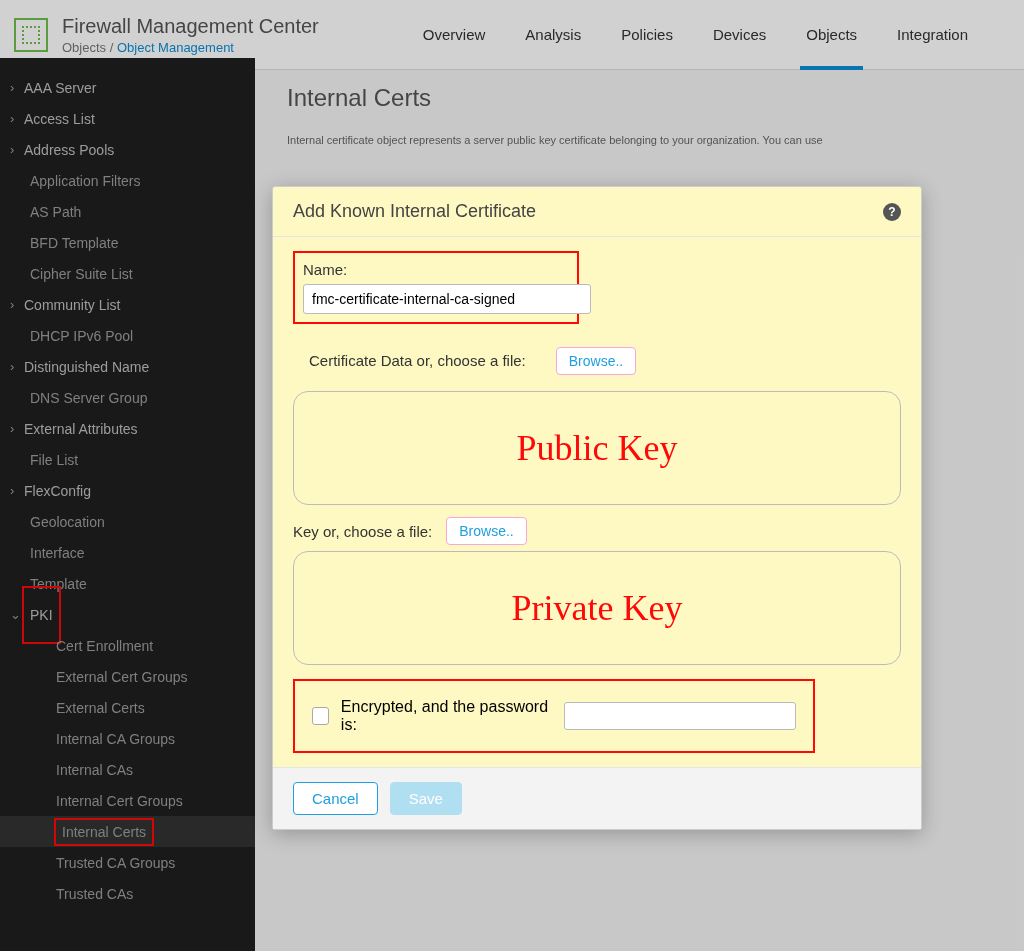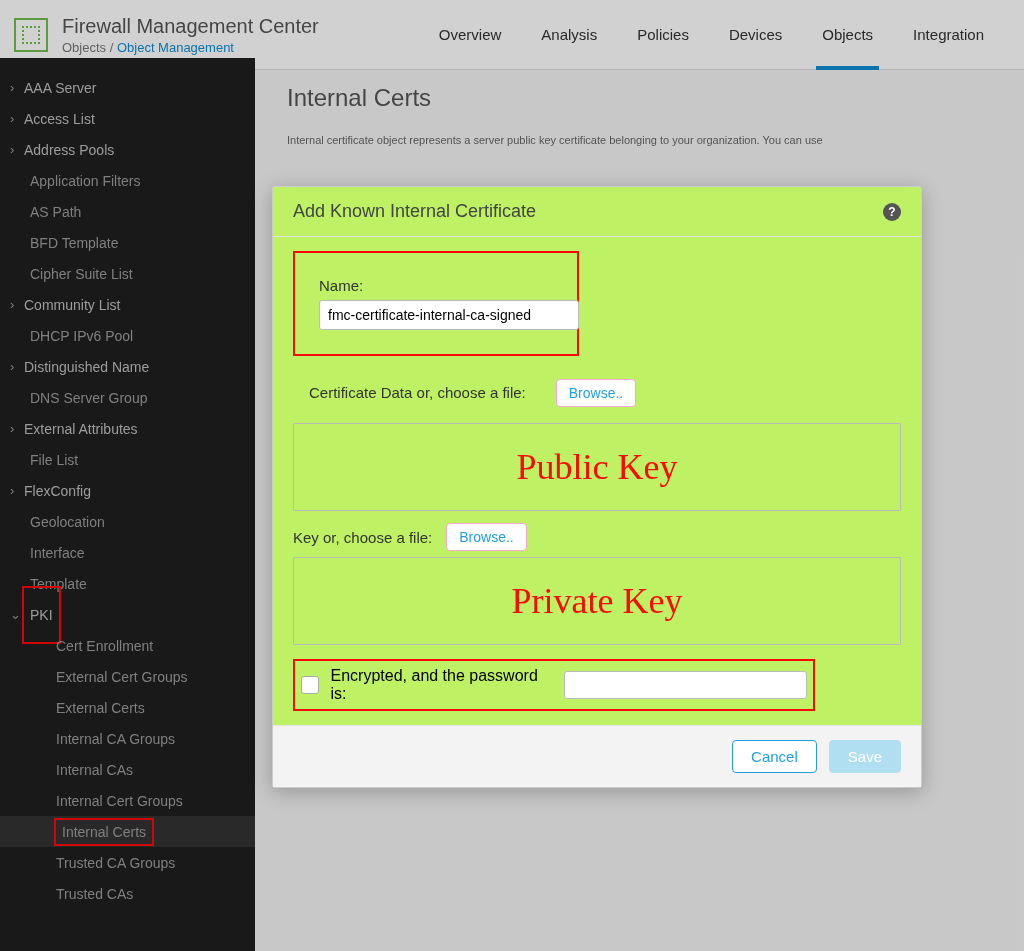--- a/index.html
+++ b/index.html
@@ -6,21 +6,21 @@
   body { width: 1024px; height: 951px; background: #f5f5f5; overflow: hidden; position: relative; }
 
   
   .topbar { height: 70px; background: #fff; display: flex; align-items: center; border-bottom: 1px solid #ddd; }
   .logo { width: 34px; height: 34px; margin: 0 14px 0 14px; border: 2px solid #6fbf4b; position: relative; }
   .logo::after { content:""; position:absolute; inset:6px; border:2px dotted #6fbf4b; }
   .app-title-block { flex: 0 0 auto; }
   .app-title { font-size: 20px; color: #555; font-weight: 400; }
   .breadcrumb { font-size: 13px; color: #777; margin-top: 2px; }
   .breadcrumb .crumb-active { color: #0d8ed6; }
-  .tabs { margin-left: auto; display: flex; gap: 40px; padding-right: 40px; height: 100%; align-items: center; }
+  .tabs { margin-left: auto; display: flex; gap: 40px; padding-right: 56px; height: 100%; align-items: center; }
   .tab { font-size: 15px; color: #333; cursor: pointer; height: 100%; display:flex; align-items:center; position:relative; }
   .tab.active::after { content:""; position:absolute; bottom:-1px; left:-6px; right:-6px; height:4px; background:#0d8ed6; }
 
   
   .sidenav { position:absolute; top:58px; left:0; width:255px; bottom:0; background:#1f1f1f; color:#bfbfbf; overflow-y:auto; padding-top:14px; }
   .nav-item { display:flex; align-items:center; height:31px; padding-left:10px; font-size:14px; cursor:pointer; position:relative; }
   .nav-item.child { padding-left:30px; color:#9c9c9c; }
   .nav-item.subchild { padding-left:56px; color:#9c9c9c; }
   .nav-item.selected { background:#333; }
   .chev { width:14px; display:inline-block; font-size:13px; color:#9c9c9c; }
@@ -28,36 +28,36 @@
 
   
   .main { position:absolute; left:255px; top:58px; right:0; bottom:0; padding: 26px 0 0 32px; }
   .page-title { font-size: 24px; color:#555; font-weight:400; }
   .page-desc { font-size:11px; color:#666; margin-top:22px; max-width:760px; }
 
   
   .dim { position:absolute; inset:0; background:rgba(0,0,0,0.18); }
 
   
-  .modal { position:absolute; left:272px; top:186px; width:650px; background:#bef264; border:1px solid #ccc; border-radius:3px; box-shadow:0 4px 20px rgba(0,0,0,0.25); }
+  .modal { position:absolute; left:272px; top:186px; width:650px; background:#fef9c3; border:1px solid #ccc; border-radius:3px; box-shadow:0 4px 20px rgba(0,0,0,0.25); }
   .modal-header { padding:14px 20px 14px 20px; border-bottom:1px solid #e5e5e5; display:flex; align-items:center; }
   .modal-title { font-size:18px; color:#444; font-weight:400; }
   .help-icon { margin-left:auto; width:18px; height:18px; border-radius:50%; background:#555; color:#fff; font-size:12px; font-weight:bold; display:flex; align-items:center; justify-content:center; }
   .modal-body { padding: 14px 20px 14px 20px; }
   .field-label { font-size:15px; color:#333; margin-bottom:6px; }
-  .text-input { width:260px; height:30px; border:1px solid #bbb; border-radius:3px; padding:0 8px; font-size:14px; }
-  .name-block { padding:24px; width:286px; }
+  .text-input { width:288px; height:30px; border:1px solid #bbb; border-radius:3px; padding:0 8px; font-size:14px; }
+  .name-block { padding:8px; width:286px; }
   .cert-row { display:flex; align-items:center; gap:14px; margin-top:12px; margin-bottom:6px; }
   .browse-btn { border:1px solid #f9a8d4; color:#1f9fe0; background:#fff; padding:5px 12px; font-size:14px; border-radius:4px; cursor:pointer; }
-  .bigbox { width:608px; height:88px; border:1px solid #bbb; border-radius:1px; display:flex; align-items:center; justify-content:center; }
+  .bigbox { width:608px; height:114px; border:1px solid #bbb; border-radius:15px; display:flex; align-items:center; justify-content:center; }
   .big-red-text { font-size:36px; color:#ff0808; font-weight:400; font-family: Georgia, 'Times New Roman', serif; }
-  .enc-row { display:flex; align-items:center; gap:12px; margin-top:14px; padding:6px; width:522px; }
+  .enc-row { display:flex; align-items:center; gap:12px; margin-top:14px; padding:17px; width:522px; }
   .chk { width:18px; height:18px; border:1px solid #aaa; border-radius:3px; background:#fff; }
   .pw-input { width:250px; height:28px; border:1px solid #bbb; border-radius:3px; }
-  .modal-footer { background:#f3f3f3; padding:14px 20px; display:flex; justify-content:flex-end; gap:12px; border-top:1px solid #e5e5e5; }
+  .modal-footer { background:#f3f3f3; padding:14px 20px; display:flex; gap:12px; border-top:1px solid #e5e5e5; }
   .btn { padding:7px 18px; font-size:15px; border-radius:4px; cursor:pointer; }
   .btn-cancel { background:#fff; border:1px solid #1f9fe0; color:#1f9fe0; }
   .btn-save { background:#b1dff2; border:1px solid #b1dff2; color:#fff; }
 </style>
 </head>
 <body>
 
 <div class="topbar">
   <div class="logo"></div>
   <div class="app-title-block">

